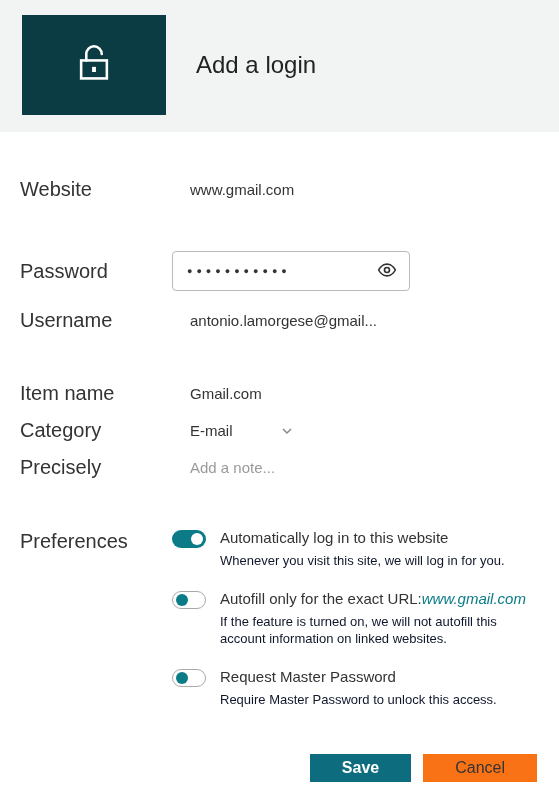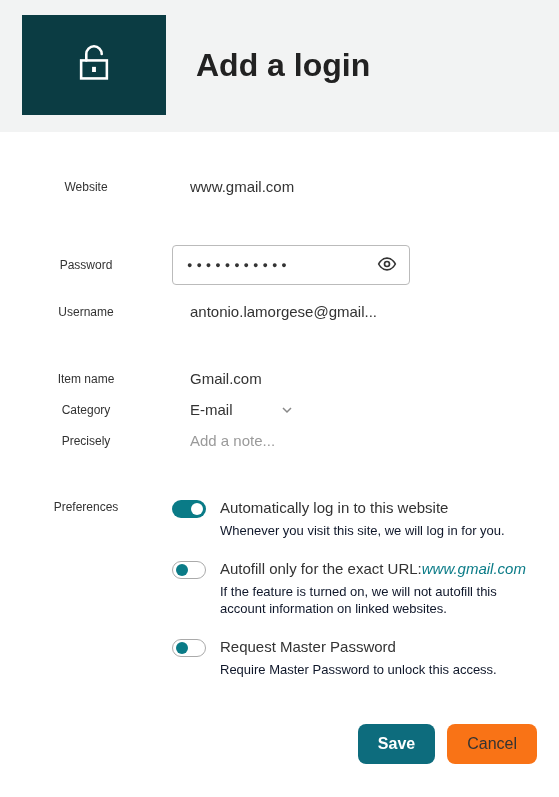--- a/index.html
+++ b/index.html
@@ -22,38 +22,38 @@
   width: 144px;
   height: 100px;
   background: #0b3c43;
   display: flex;
   align-items: center;
   justify-content: center;
   margin-right: 30px;
 }
 .icon-tile svg { width: 32px; height: 36px; }
 .title {
-  font-size: 32px;
+  font-size: 24px;
   color: #222;
-  font-weight: 700;
+  font-weight: 400;
 }
 .form {
   padding: 28px 20px 0 20px;
 }
 .row {
   display: flex;
   align-items: center;
   margin-bottom: 18px;
 }
 .row.tight { margin-bottom: 14px; }
 .label {
   width: 152px;
-  text-align: center;
+  text-align: left;
   padding-right: 20px;
-  font-size: 12px;
+  font-size: 20px;
   color: #333;
   font-weight: 500;
 }
 .value {
   flex: 1;
   font-size: 15px;
   color: #333;
 }
 .value.pad { padding-left: 18px; }
 .gap-lg { height: 32px; }
@@ -145,23 +145,23 @@
   line-height: 1.35;
 }
 .buttons {
   display: flex;
   justify-content: flex-end;
   gap: 12px;
   padding: 8px 22px 0 0;
 }
 .btn {
   border: none;
-  border-radius: 8px;
-  height: 40px;
-  padding: 0 20px;
+  border-radius: 0;
+  height: 28px;
+  padding: 0 32px;
   font-size: 16px;
   cursor: pointer;
 }
 .btn.primary { background: #0d6c7d; color: #fff; font-weight: 600; }
 .btn.secondary { background: #f97316; color: #333; }
 .prefs-col { flex:1; }
 </style>
 </head>
 <body>
 

